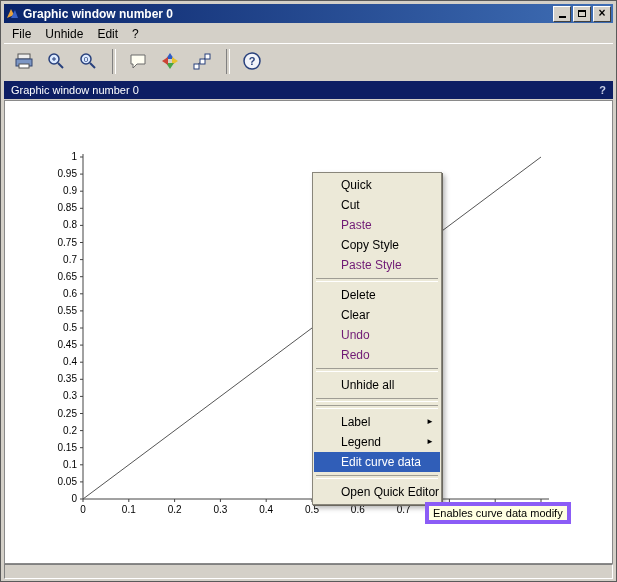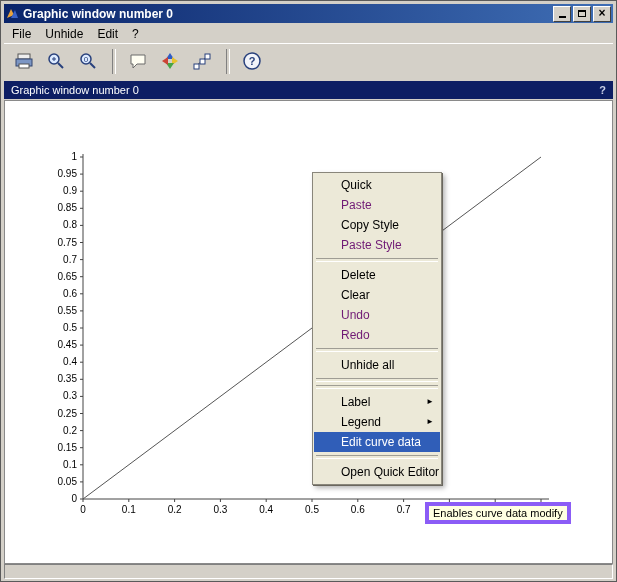--- a/index.html
+++ b/index.html
@@ -215,20 +215,21 @@
           <text x="444.40000000000003" y="412" text-anchor="middle">0.8</text>
           <text x="490.2" y="412" text-anchor="middle">0.9</text>
           <text x="536" y="412" text-anchor="middle">1</text>
         </g>
         <polyline points="78,398 536,56" fill="none" stroke="#555555" stroke-width="1"></polyline>
       </svg>
   </div>
 
   <div class="ctx-menu">
       <div class="menu-item"><span>Quick</span></div>
+      <div class="menu-item"><span>Cut</span></div>
       <div class="menu-item disabled"><span>Paste</span></div>
       <div class="menu-item"><span>Copy Style</span></div>
       <div class="menu-item disabled"><span>Paste Style</span></div>
       <div class="menu-sep"></div>
       <div class="menu-item"><span>Delete</span></div>
       <div class="menu-item"><span>Clear</span></div>
       <div class="menu-item disabled"><span>Undo</span></div>
       <div class="menu-item disabled"><span>Redo</span></div>
       <div class="menu-sep"></div>
       <div class="menu-item"><span>Unhide all</span></div>

